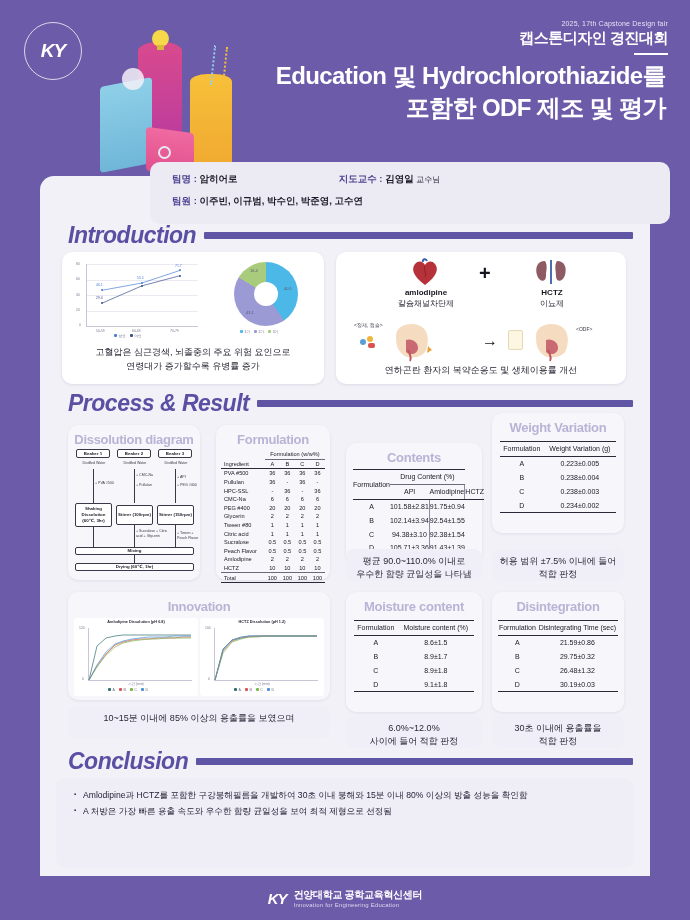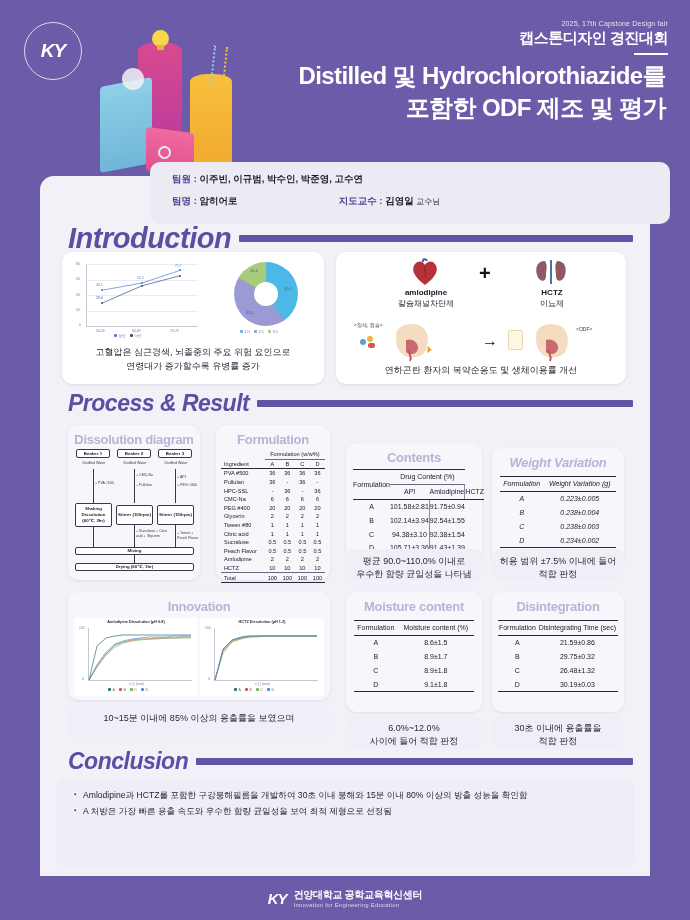--- a/index.html
+++ b/index.html
@@ -133,44 +133,44 @@
       <div style="position:absolute;left:62px;top:118px;width:13px;height:13px;border:2px solid #e8eaf2;border-radius:50%;"></div>
     </div>
 
     <div class="fair-mark">
       <div class="fair-sub">2025, 17th Capstone Design fair</div>
       <div class="fair-main">캡스톤디자인 경진대회</div>
       <div class="fair-rule"></div>
     </div>
 
     <div class="title-wrap">
-      <div class="title-line">Distilled 및 Hydrochlorothiazide를</div>
+      <div class="title-line">Education 및 Hydrochlorothiazide를</div>
       <div class="title-line">포함한 ODF 제조 및 평가</div>
     </div>
   </div>
 
   <div class="sheet"></div>
 
   <div class="teambar">
-    <div class="teamrow">
-      <b>팀원 :</b>
-      <span class="nm">이주빈, 이규범, 박수인, 박준영, 고수연</span>
-    </div>
     <div class="teamrow">
       <b>팀명 :</b>
       <span class="nm">암히어로</span>
       <span class="t-gap"></span>
       <b>지도교수 :</b>
       <span class="nm">김영일</span>
       <span class="small">교수님</span>
     </div>
+    <div class="teamrow">
+      <b>팀원 :</b>
+      <span class="nm">이주빈, 이규범, 박수인, 박준영, 고수연</span>
+    </div>
   </div>
 
   <div class="sec" style="left:68px;top:222px;width:565px;">
-    <div class="sec-t" style="font-size:29px;">Introduction</div>
+    <div class="sec-t" style="font-size:23px;">Introduction</div>
     <div class="sec-bar" style="flex:1;"></div>
   </div>
 
   <div class="card" style="left:62px;top:252px;width:262px;height:132px;">
 
     <div class="chart-box" style="left:8px;top:8px;width:136px;height:80px;">
       <div class="axis" style="left:16px;top:4px;width:.7px;height:62px;"></div>
       <div class="axis" style="left:16px;top:66px;width:112px;height:.7px;"></div>
       <div class="gl" style="left:17px;top:4px;width:111px;"></div>
       <div class="gl" style="left:17px;top:19.5px;width:111px;"></div>
@@ -474,21 +474,21 @@
             </tr>
           </tbody>
       </table>
     </div>
   </div>
   <div class="cap" style="left:346px;top:549px;width:136px;height:32px;">
     <div>평균 90.0~110.0% 이내로</div>
     <div>우수한 함량 균일성을 나타냄</div>
   </div>
 
-  <div class="card-g" style="left:492px;top:448px;width:132px;height:120px;font-style:italic;">
+  <div class="card-g" style="left:492px;top:413px;width:132px;height:120px;">
     <div class="card-h">Weight Variation</div>
     <div style="padding:6px 8px 0 8px;">
       <table class="mt">
         <thead>
             <tr>
           <th>Formulation</th>
           <th>Weight Variation (g)</th>
         </tr>
           </thead>
         <tbody>

